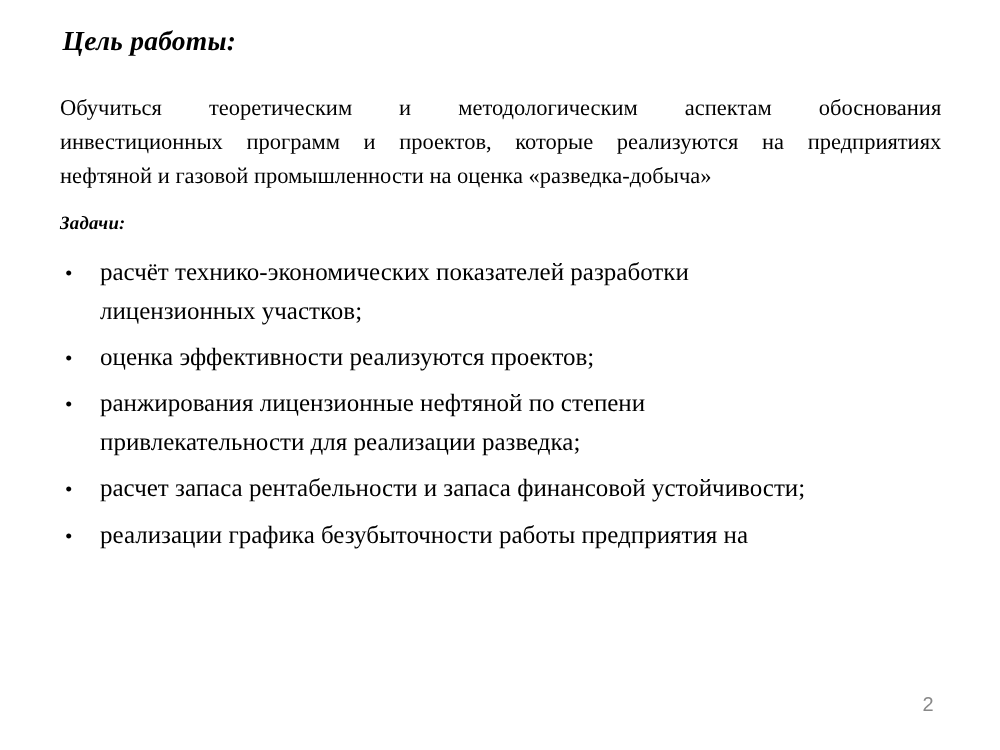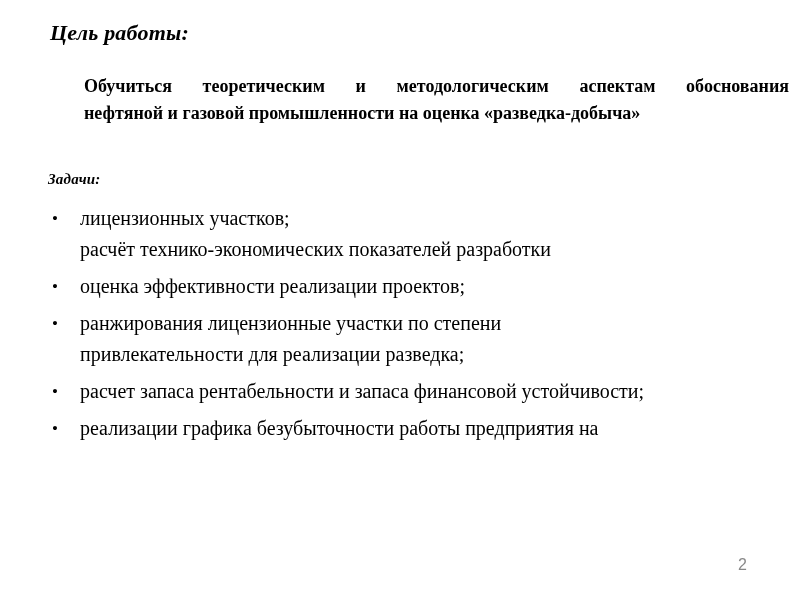--- a/index.html
+++ b/index.html
@@ -28,23 +28,22 @@
     font-weight: 700;
     font-style: italic;
     letter-spacing: 0.2px;
   }
   .goal-paragraph {
     position: absolute;
     left: 48px;
     top: 73px;
     width: 705px;
     font-size: 18px;
-    font-weight: 700;
+    font-weight: 400;
     line-height: 27px;
-    margin-left: 36px;
   }
   .goal-line {
     display: block;
     text-align: justify;
     text-align-last: justify;
   }
   .goal-line:last-child {
     text-align-last: left;
   }
   .tasks-heading {
@@ -96,43 +95,44 @@
 </style>
 </head>
 <body>
 
 <div class="slide">
 
   <div class="goal-heading">Цель работы:</div>
 
   <div class="goal-paragraph">
     <span class="goal-line">Обучиться теоретическим и методологическим аспектам обоснования</span>
+    <span class="goal-line">инвестиционных программ и проектов, которые реализуются на предприятиях</span>
     <span class="goal-line">нефтяной и газовой промышленности на оценка «разведка-добыча»</span>
   </div>
 
   <div class="tasks-heading">Задачи:</div>
 
   <ul class="tasks-list">
     <li class="task-item">
       <span class="bullet">•</span>
       <span class="task-text">
+        <span class="task-line">расчёт технико-экономических показателей разработки</span>
         <span class="task-line">лицензионных участков;</span>
-        <span class="task-line">расчёт технико-экономических показателей разработки</span>
       </span>
     </li>
     <li class="task-item">
       <span class="bullet">•</span>
       <span class="task-text">
-        <span class="task-line">оценка эффективности реализации проектов;</span>
+        <span class="task-line">оценка эффективности реализуются проектов;</span>
       </span>
     </li>
     <li class="task-item">
       <span class="bullet">•</span>
       <span class="task-text">
-        <span class="task-line">ранжирования лицензионные участки по степени</span>
+        <span class="task-line">ранжирования лицензионные нефтяной по степени</span>
         <span class="task-line">привлекательности для реализации разведка;</span>
       </span>
     </li>
     <li class="task-item">
       <span class="bullet">•</span>
       <span class="task-text">
         <span class="task-line">расчет запаса рентабельности и запаса финансовой устойчивости;</span>
       </span>
     </li>
     <li class="task-item">

